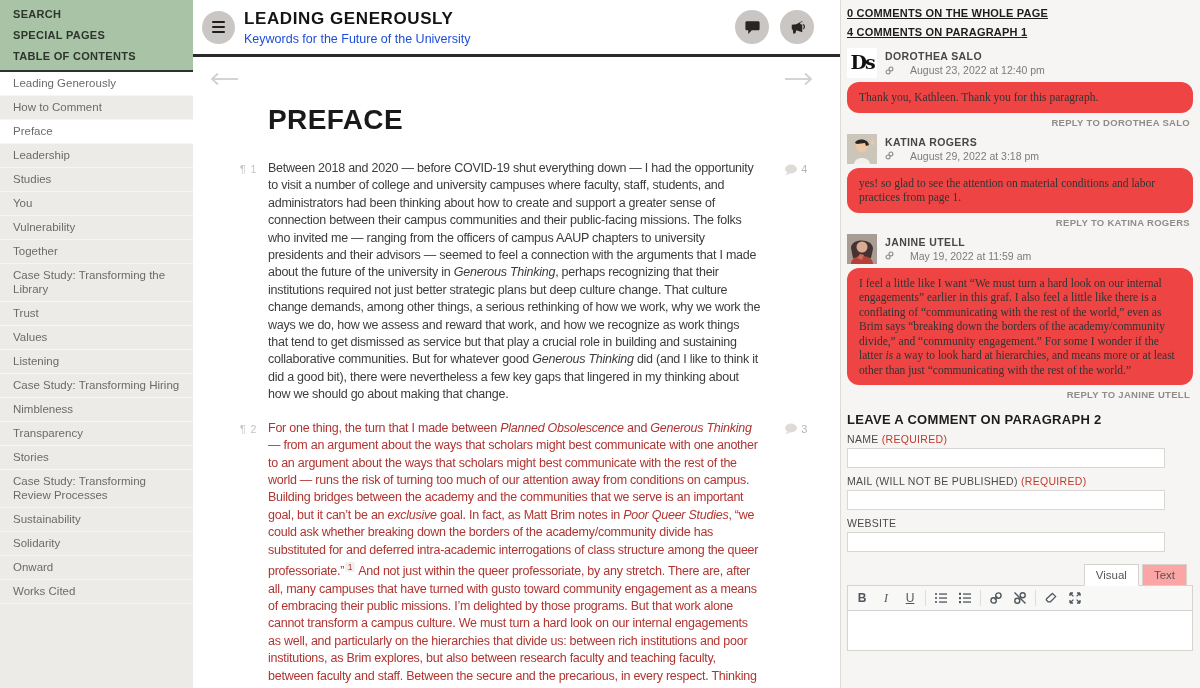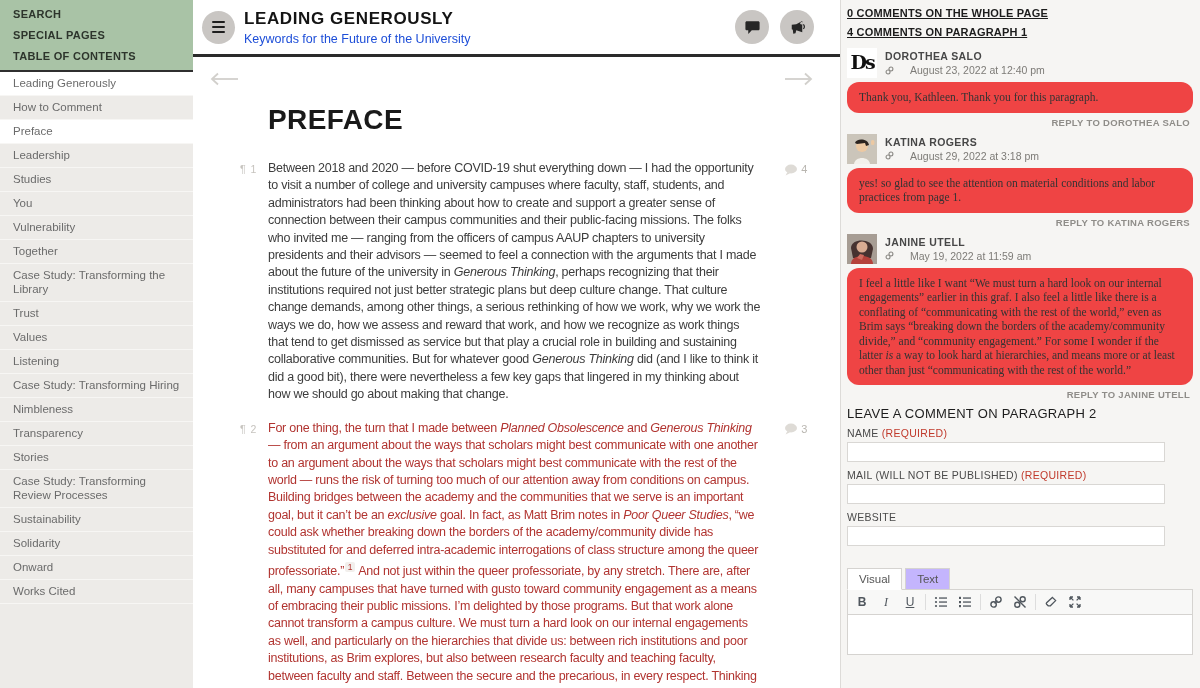--- a/index.html
+++ b/index.html
@@ -58,31 +58,31 @@
   .avatar.monogram { background:#fff; color:#101010; font-family:"DejaVu Serif","Liberation Serif",serif;
     font-weight:bold; font-size:19px; line-height:28px; text-align:center; letter-spacing:-2px; }
   .cmeta { margin-left:8px; padding-top:2px; }
   .cauthor { font-size:10.5px; font-weight:bold; color:#474747; letter-spacing:.4px; }
   .cdate { font-size:10.5px; color:#7d7b77; margin-top:2px; display:flex; align-items:center; gap:16px; cursor:pointer; }
   .bubble { background:#ef4444; border-radius:12px; padding:8px 12px; font-size:11.5px;
     line-height:14.5px; color:#333; margin-top:2px;font-family:Liberation Serif, serif; }
   .reply { text-align:right; font-size:9.5px; font-weight:bold; color:#8f8d89;
     letter-spacing:.3px; margin:4px 3px 2px 0; cursor:pointer; }
 
-  .form-heading { font-size:13px; font-weight:400; color:#1d1d1d; letter-spacing:.3px; margin:6px 0 6px; }
+  .form-heading { font-size:13px; font-weight:700; color:#1d1d1d; letter-spacing:.3px; margin:12px 0 6px; }
   .field-label { font-size:10.5px; color:#4a4a4a; letter-spacing:.3px; margin-top:6px; }
   .field-label .req { color:#c0392b; }
   .cpane input { display:block; width:318px; height:20px; border:1px solid #d9d7d4;
     background:#fff; margin:3px 0 7px; font-size:12px; padding:0 4px; }
 
-  .editor-tabs { display:flex; justify-content:flex-start; margin-top:22px; padding-right:6px; }
+  .editor-tabs { display:flex; justify-content:flex-end; margin-top:12px; padding-right:6px; }
   .etab { font-size:11.5px; color:#555; padding:4px 11px; border:1px solid #d5d3d0;
     cursor:pointer; position:relative; margin-bottom:-1px; }
   .etab.active { background:#fff; border-bottom:1px solid #fff; z-index:2; }
-  .etab.inactive { background:#c4b5fd; margin-left:3px; }
+  .etab.inactive { background:#fca5a5; margin-left:3px; }
   .editor-toolbar { border:1px solid #d5d3d0; background:#f8f8f7; height:26px;
     display:flex; align-items:center; padding:0 2px; position:relative; z-index:1; }
   .tbtn { width:24px; height:21px; display:flex; align-items:center; justify-content:center;
     cursor:pointer; color:#50575e; font-size:12px; }
   .tbtn.bold { font-weight:bold; }
   .tbtn.italic { font-style:italic; font-family:"Liberation Serif",serif; }
   .tbtn.under { text-decoration:underline; }
   .tsep { width:1px; height:16px; background:#ddd; margin:0 3px; }
   .editor-area { background:#fff; border:1px solid #d5d3d0; border-top:none; height:40px; cursor:text; }
 

